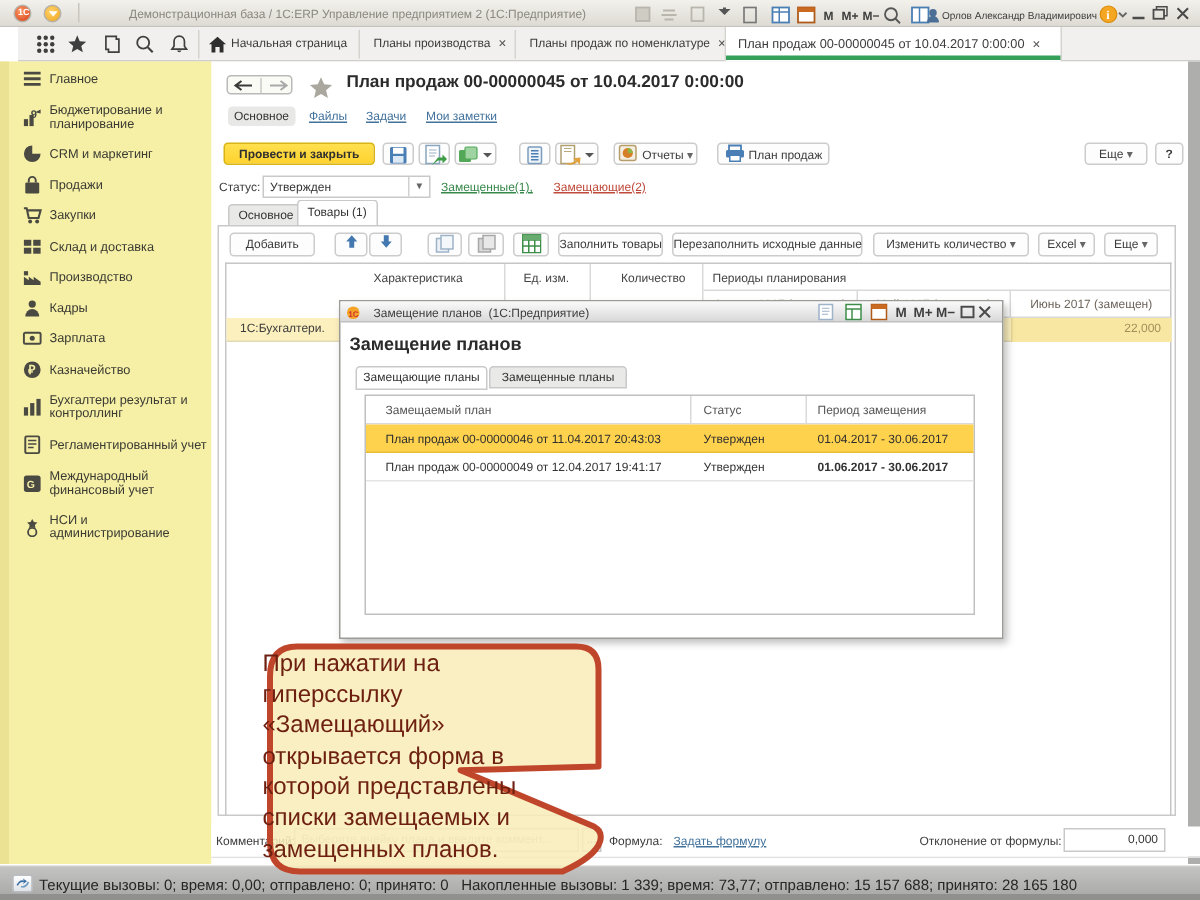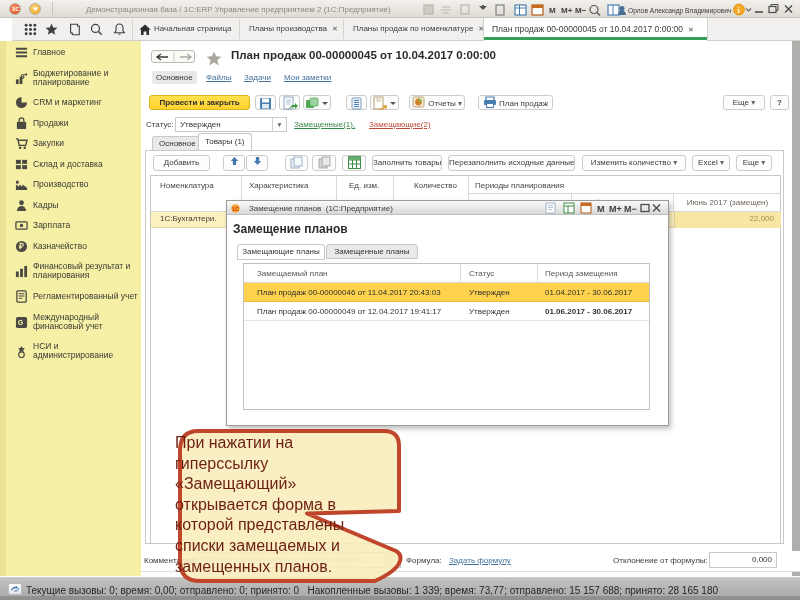--- a/index.html
+++ b/index.html
@@ -248,21 +248,21 @@
       <div class="sbtxt">Казначейство</div>
     </div>
   <div class="sbitem" style="top:221px;">
       <svg class="sbico2" viewBox="0 0 14 14">
         <g fill="#4a4a42">
           <rect x="1" y="7" width="3" height="6"></rect>
           <rect x="5.5" y="4" width="3" height="9"></rect>
           <rect x="10" y="1" width="3" height="12"></rect>
         </g>
       </svg>
-      <div class="sbtxt">Финансовый результат и планирования</div>
+      <div class="sbtxt">Бухгалтери результат и контроллинг</div>
     </div>
   <div class="sbitem" style="top:251px;">
       <svg class="sbico" viewBox="0 0 14 14">
         <rect x="2" y="1" width="10" height="12" rx="1" fill="none" stroke="#4a4a42" stroke-width="1.4"></rect>
         <path d="M4 4 h6 M4 6.5 h6 M4 9 h4" stroke="#4a4a42" stroke-width="1.1"></path>
       </svg>
       <div class="sbtxt">Регламентированный учет</div>
     </div>
   <div class="sbitem" style="top:272px;">
       <svg class="sbico2" viewBox="0 0 14 14">
@@ -380,21 +380,20 @@
           <rect x="0.5" y="0.5" width="12" height="12" fill="#fff" stroke="#3e8e49" stroke-width="1"></rect>
           <path d="M0.5 4 h12 M4.5 4 v8.5 M8.5 4 v8.5 M0.5 8 h12" stroke="#3e8e49" stroke-width="1"></path>
           <rect x="0.5" y="0.5" width="12" height="3.5" fill="#67ab6e"></rect>
         </svg></div>
     <div class="t2btn" style="left:226px; width:70px;">Заполнить товары</div>
     <div class="t2btn" style="left:302px; width:127px;">Перезаполнить исходные данные</div>
     <div class="t2btn" style="left:436px; width:104px;">Изменить количество <span style="color:#666;">▾</span></div>
     <div class="t2btn" style="left:546px; width:38px;">Excel <span style="color:#666;">▾</span></div>
     <div class="t2btn" style="left:590px; width:36px;">Еще <span style="color:#666;">▾</span></div>
     <div id="mtable">
-      <div class="hcell" style="left:0; top:0; width:91px; height:36px; padding:5px 0 0 9px;">Номенклатура</div>
       <div class="hcell" style="left:186px; top:0; width:57px; height:36px; padding:5px 0 0 12px;">Ед. изм.</div>
       <div class="hcell" style="left:91px; top:0; width:95px; height:36px; padding:5px 0 0 7px;">Характеристика</div>
       <div class="hcell" style="left:243px; top:0; width:75px; height:36px; padding:5px 0 0 20px;">Количество</div>
       <div class="hcell" style="left:318px; top:0; width:312px; height:18px; padding:5px 0 12px 6px; border-right:none;">Периоды планирования</div>
       <div class="hcell" style="left:318px; top:18px; width:103px; height:18px; padding-top:4px; text-align:center; color:#a39482; text-decoration:line-through;">Апрель 2017 (замещен)</div>
       <div class="hcell" style="left:421px; top:18px; width:102px; height:18px; padding-top:4px; text-align:center; color:#a39482; text-decoration:line-through;">Май 2017 (замещен)</div>
       <div class="hcell" style="left:523px; top:18px; width:107px; height:18px; padding-top:4px; text-align:center; color:#6e655c; border-right:none;">Июнь 2017 (замещен)</div>
       <div class="mrow" style="left:0; top:36px; width:630px; height:16px; border-bottom:1px solid #e2d9b8;">
         <div style="position:absolute; left:9px; top:2px; color:#3c3c3c;">1С:Бухгалтери.</div>
         <div style="position:absolute; left:523px; top:0; width:107px; height:16px; background:#f8e7a2; border-left:1px solid #e6d594; text-align:right; padding:2px 7px 0 0; color:#a08f5b;">22,000</div>

